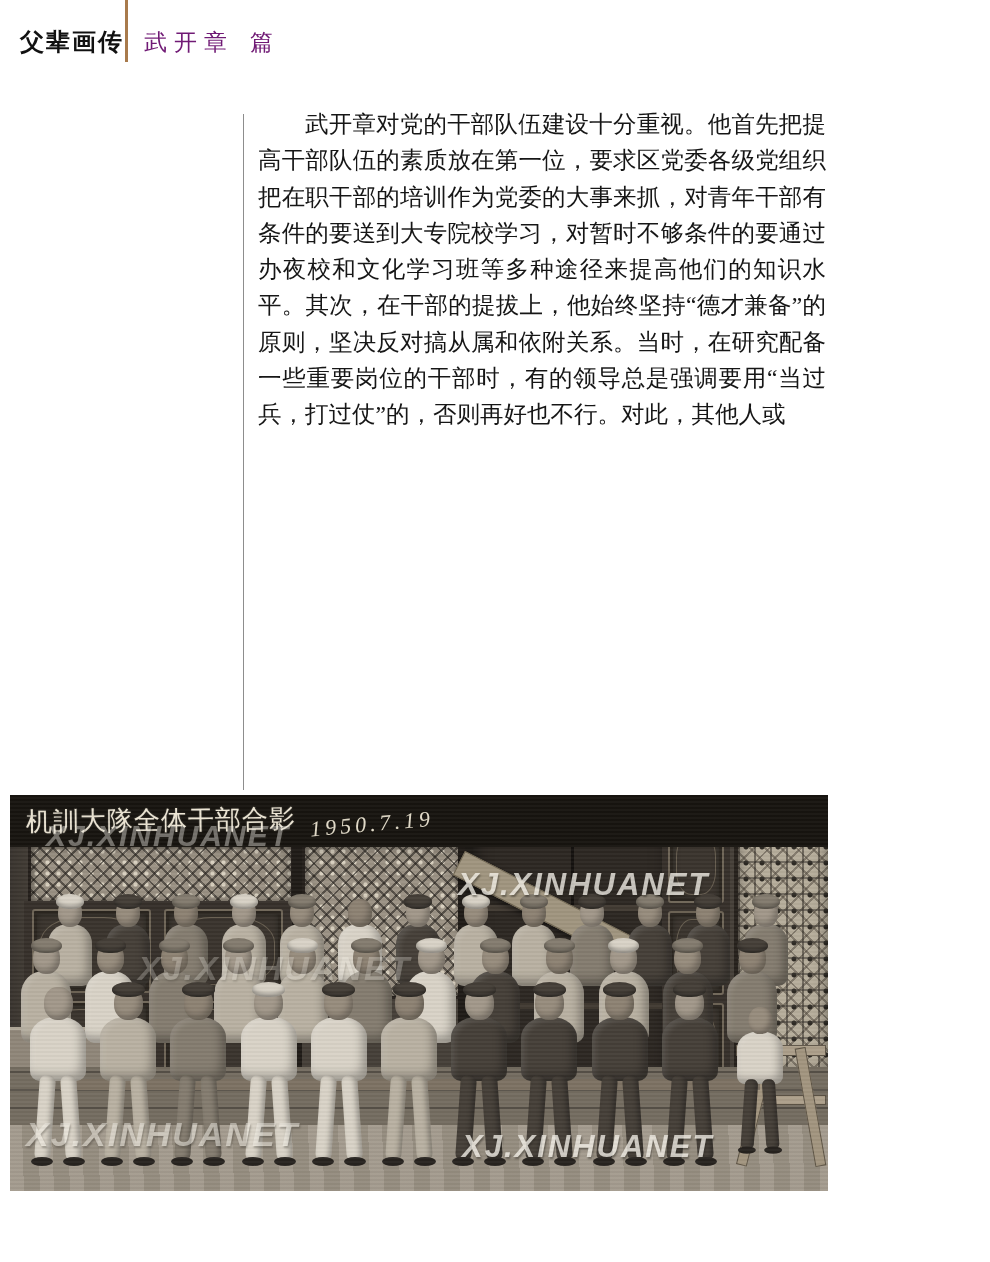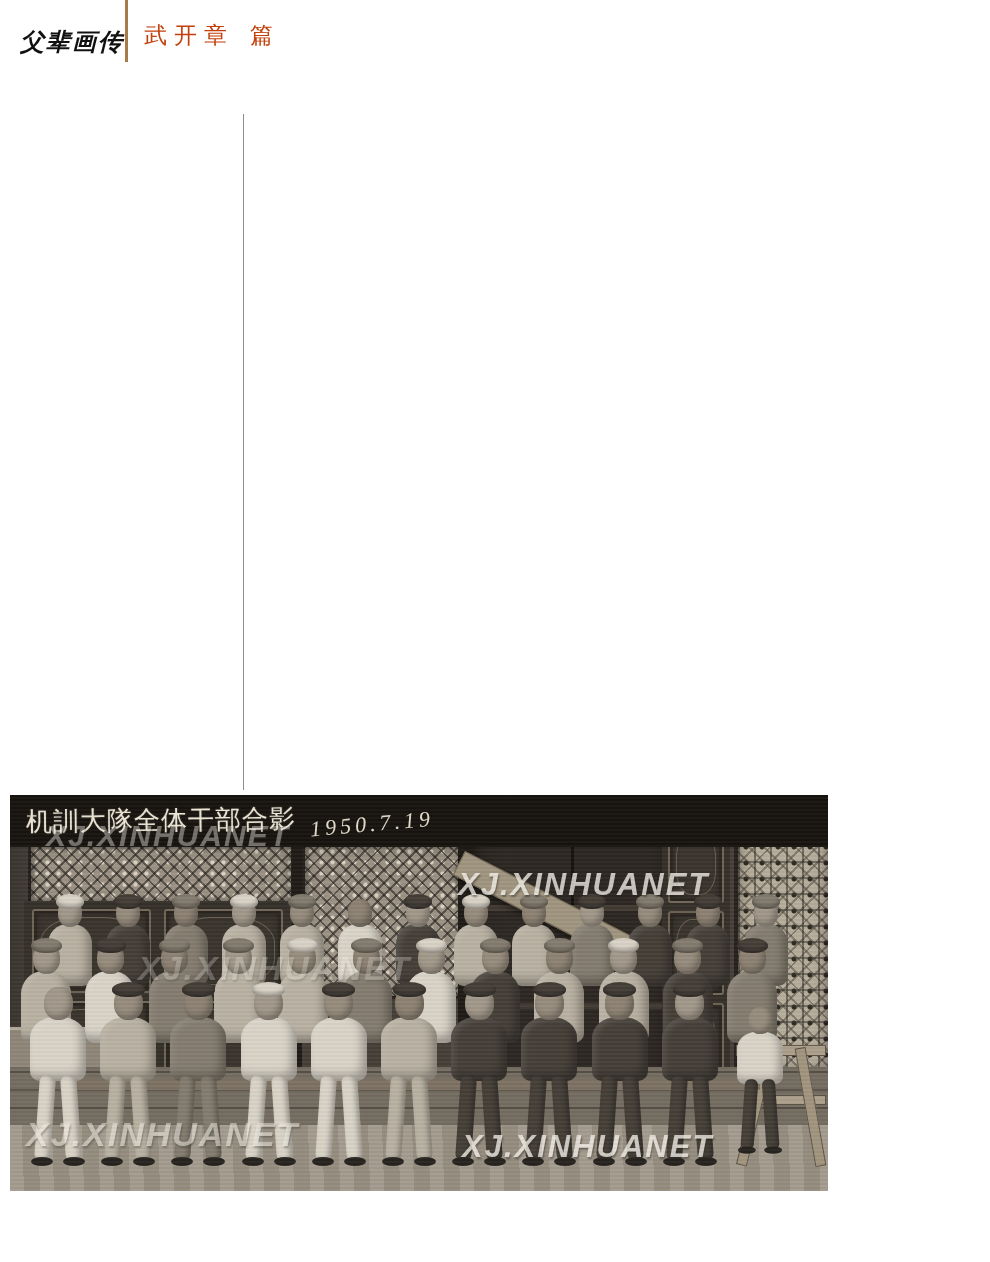--- a/index.html
+++ b/index.html
@@ -1,23 +1,23 @@
 <!DOCTYPE html>
 <html><head>
 <meta charset="utf-8">
 <style>
   html,body{margin:0;padding:0;background:#e8e8e8;}
   .page{position:relative;width:990px;height:1262px;background:#ffffff;overflow:hidden;
         font-family:"Liberation Serif","DejaVu Serif",serif;color:#1a1a1a;}
 
   
   .series-title{position:absolute;left:20px;top:26px;font-size:24px;font-weight:bold;
-        letter-spacing:2px;font-family:"Liberation Sans","DejaVu Sans",sans-serif;color:#111;font-style:italic;}
+        letter-spacing:2px;font-family:"Liberation Sans","DejaVu Sans",sans-serif;color:#111;}
   .header-divider{position:absolute;left:125px;top:0;width:3px;height:62px;background:#a87a4c;}
-  .chapter-title{position:absolute;left:144px;top:20px;font-size:23px;letter-spacing:7px;color:#c2410c;
+  .chapter-title{position:absolute;left:144px;top:27px;font-size:23px;letter-spacing:7px;color:#701a75;
         font-family:"Liberation Sans","DejaVu Sans",sans-serif;}
   .chapter-suffix{margin-left:16px;}
 
   
   .caption{position:absolute;left:19px;top:109px;width:219px;font-size:19px;line-height:39px;
         letter-spacing:2px;color:#222;text-align:justify;word-break:break-all;}
   .caption .bullet{display:inline-block;width:10px;height:10px;background:#ae6f3d;margin-right:12px;
         vertical-align:2px;}
   .column-divider{position:absolute;left:243px;top:114px;width:1px;height:676px;background:#8d8d8d;}
 
@@ -108,20 +108,21 @@
 
   <div class="series-title">父辈画传</div>
   <div class="header-divider"></div>
   <div class="chapter-title">
     <span>武开章</span><span class="chapter-suffix">篇</span>
   </div>
 
   <div class="column-divider"></div>
 
   <div class="article">
+    <p class="indent">武开章对党的干部队伍建设十分重视。他首先把提高干部队伍的素质放在第一位，要求区党委各级党组织把在职干部的培训作为党委的大事来抓，对青年干部有条件的要送到大专院校学习，对暂时不够条件的要通过办夜校和文化学习班等多种途径来提高他们的知识水平。其次，在干部的提拔上，他始终坚持“德才兼备”的原则，坚决反对搞从属和依附关系。当时，在研究配备一些重要岗位的干部时，有的领导总是强调要用“当过兵，打过仗”的，否则再好也不行。对此，其他人或</p>
   </div>
 
   <div class="photo">
 
     <div class="lattice" style="left:18px;top:48px;width:260px;height:58px;"></div>
     <div class="lattice" style="left:292px;top:48px;width:158px;height:150px;"></div>
     <div class="doorwood" style="left:14px;top:106px;width:268px;height:196px;">
       <div class="carved" style="left:8px;top:8px;width:115px;height:80px;"></div>
       <div class="carved" style="left:140px;top:8px;width:115px;height:80px;"></div>
       <div class="carved" style="left:8px;top:100px;width:115px;height:84px;"></div>

